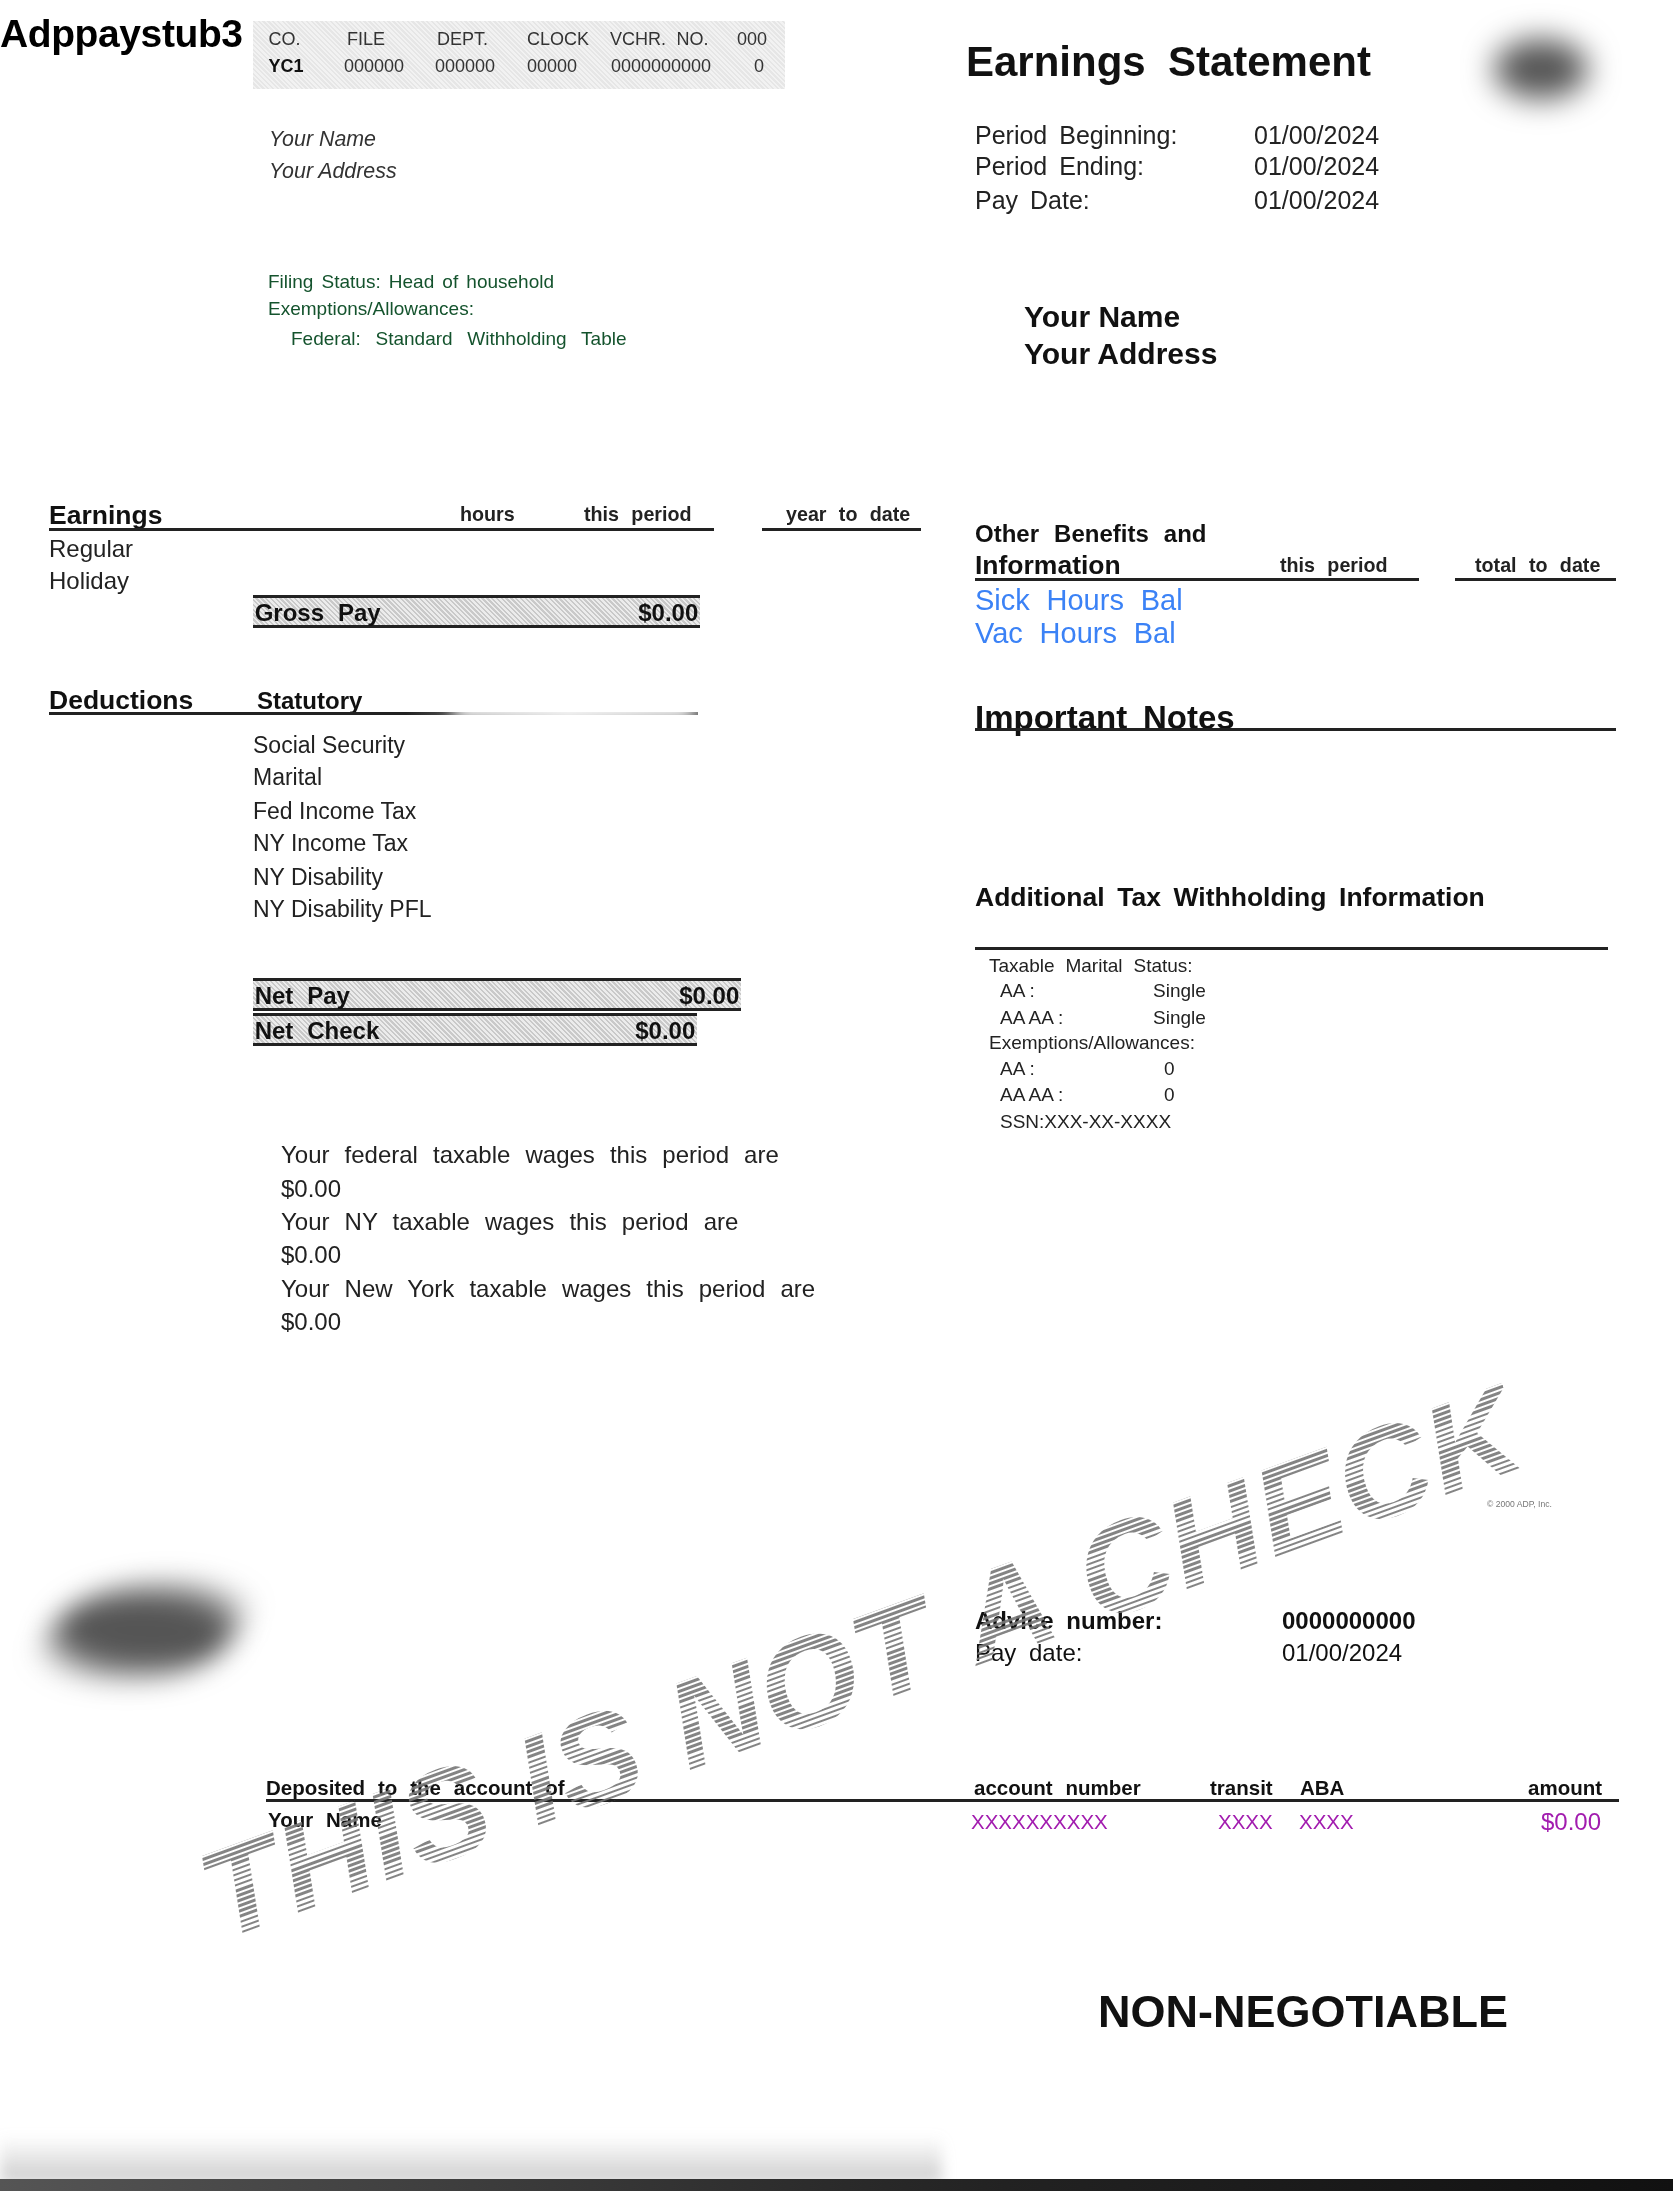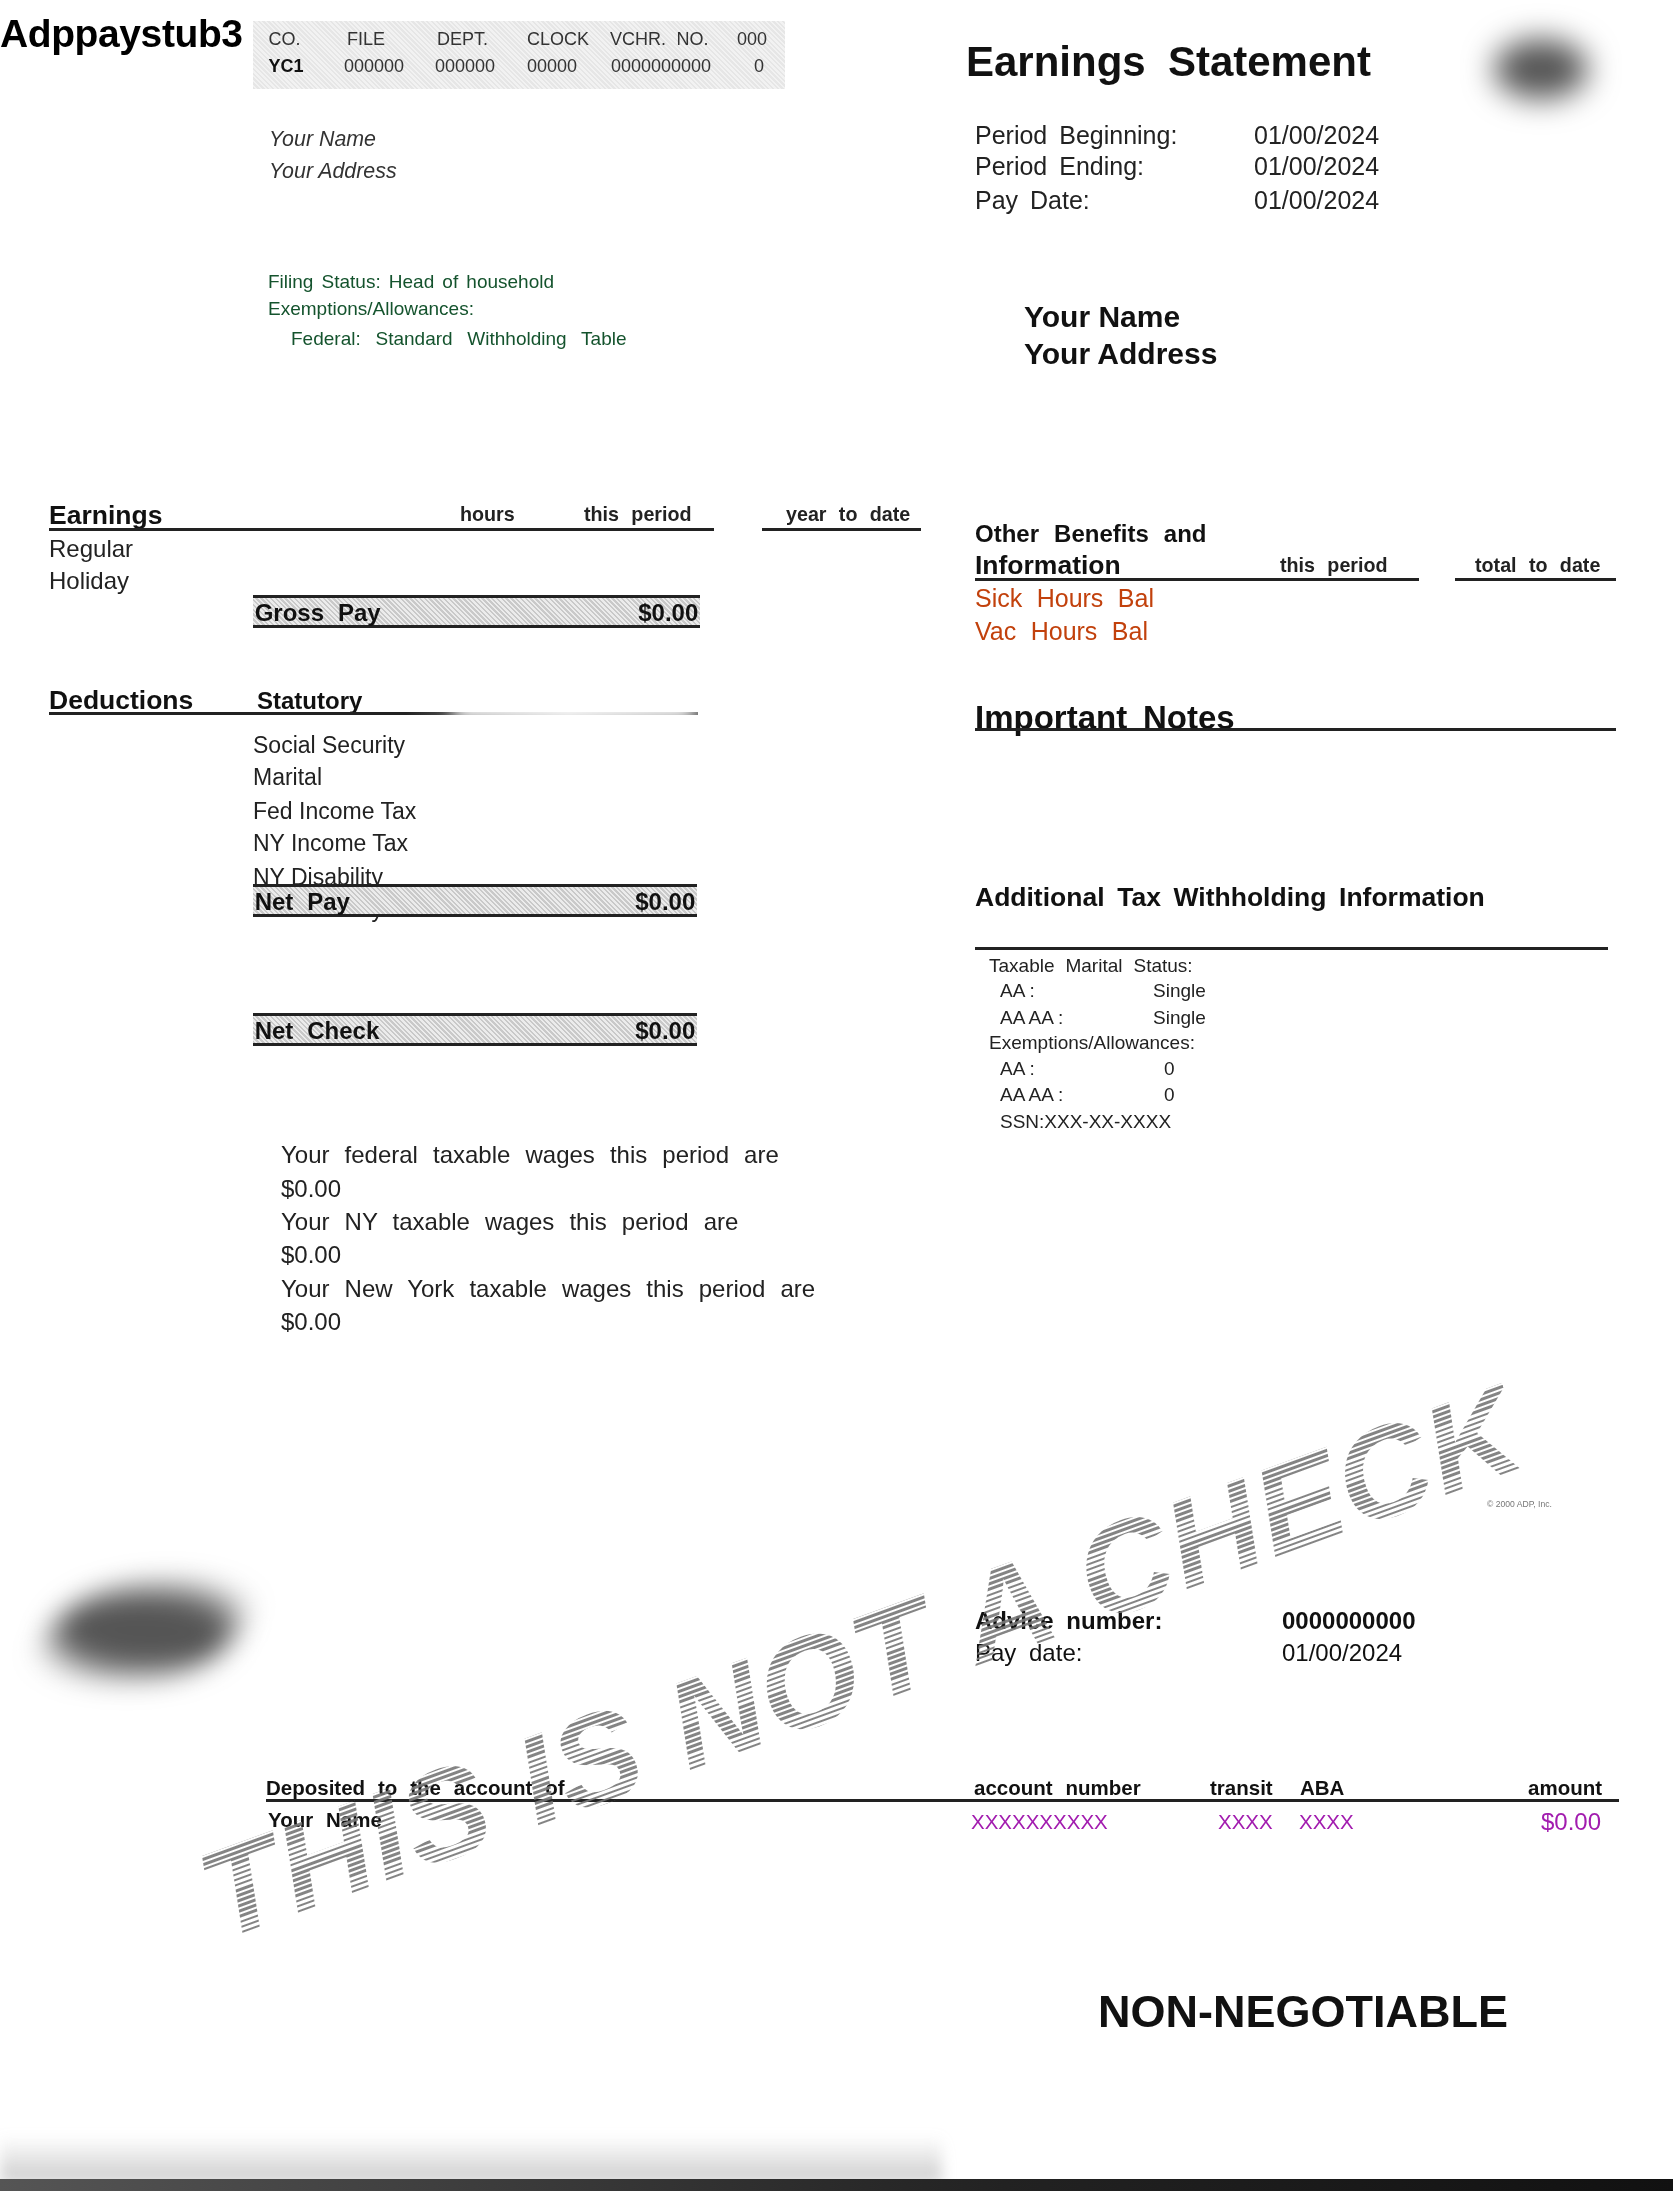--- a/index.html
+++ b/index.html
@@ -35,21 +35,21 @@
 
   .total-bar { position:absolute; left:253px; width:447px; height:33px;
     border-top:3.4px solid #222; border-bottom:3.4px solid #222;
     background: repeating-linear-gradient(45deg,#c9c9c9 0 1.7px,#ececec 1.7px 3.4px);
     box-sizing:border-box; }
   .total-bar .t-lbl { position:absolute; left:1.7px; top:0.9px; font-size:24px; font-weight:bold; color:#111; word-spacing:0.3em; }
   .total-bar .t-val { position:absolute; right:1.7px; top:0.9px; font-size:24px; font-weight:bold; color:#111; }
 
   .taxable { left:281px; font-size:24px; color:#222; word-spacing:0.35em; }
 
-  .ben-lbl { left:975px; font-size:25px; color:#c2410c; word-spacing:0.3em; }
+  .ben-lbl { left:975px; font-size:29px; color:#3b82f6; word-spacing:0.3em; }
   .atw { font-size:19px; color:#222; }
 
   #copyright { left:1487px; top:1499px; font-size:8.6px; color:#777; filter:blur(0.5px); }
 
   .adv { font-size:24px; color:#111; word-spacing:0.25em; }
 
   .dep-h { font-size:20.5px; font-weight:bold; color:#111; word-spacing:0.35em; }
   .dep-v { font-size:20.5px; color:#a21caf; }
 
   #nonneg { left:1098px; top:1986px; font-size:45px; font-weight:bold; color:#111; }
@@ -124,21 +124,21 @@
 <div class="rule" style="left:49px;top:712px;width:649px;background:linear-gradient(90deg,#222 0%,#222 55%,#bbb 80%,#555 100%)"></div>
 <div id="smudge"></div>
 
 <div class="abs ded-lbl" style="top:732px">Social Security</div>
 <div class="abs ded-lbl" style="top:764px">Marital</div>
 <div class="abs ded-lbl" style="top:798px">Fed Income Tax</div>
 <div class="abs ded-lbl" style="top:830px">NY Income Tax</div>
 <div class="abs ded-lbl" style="top:864px">NY Disability</div>
 <div class="abs ded-lbl" style="top:896px">NY Disability PFL</div>
 
-<div class="total-bar" style="top:884px;width:444px">
+<div class="total-bar" style="top:978px;width:488px">
   <span class="t-lbl">Net Pay</span>
   <span class="t-val">$0.00</span>
 </div>
 <div class="total-bar" style="top:1013px;width:444px">
   <span class="t-lbl">Net Check</span>
   <span class="t-val">$0.00</span>
 </div>
 
 <div class="abs taxable" style="top:1141px">Your federal taxable wages this period are</div>
 <div class="abs taxable" style="top:1175px">$0.00</div>

